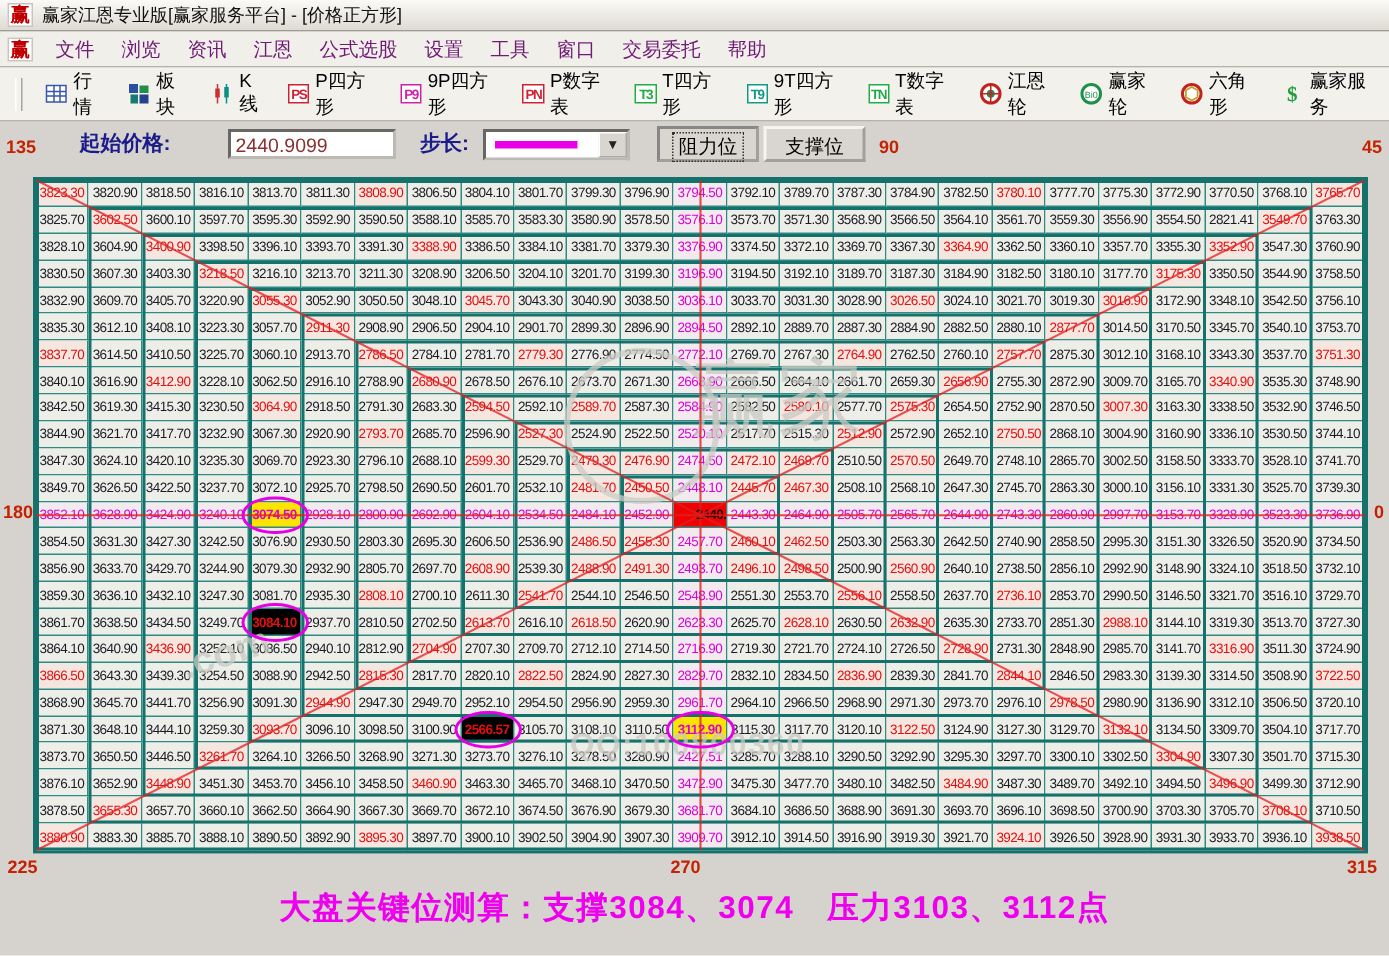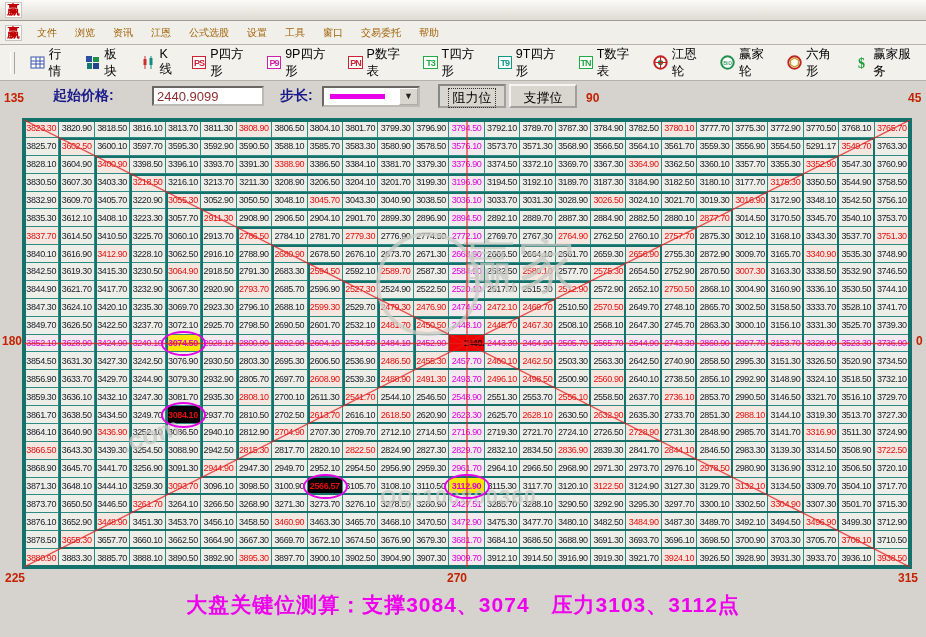--- a/index.html
+++ b/index.html
@@ -5,21 +5,21 @@
   html,body{margin:0;padding:0;}
   body{width:926px;height:637px;position:relative;overflow:hidden;background:#d6d3ce;
        font-family:"Liberation Sans","DejaVu Sans",sans-serif;-webkit-font-smoothing:none;}
   .titlebar{position:absolute;left:0;top:0;width:926px;height:21px;
     background:linear-gradient(#fbfaf7,#dedbd3);border-bottom:1px solid #9e9b94;
     display:flex;align-items:center;padding:0 5px;box-sizing:border-box;font-size:12px;color:#111;}
   .applogo{color:#c00000;font-weight:bold;font-size:13px;margin-right:6px;background:#fff;
     border:1px solid #c8c5be;padding:0 1px;line-height:14px;}
   .menubar{position:absolute;left:0;top:21px;width:926px;height:24px;background:#f0efea;
     border-bottom:1px solid #b5b2ab;display:flex;align-items:center;gap:0;padding-left:5px;box-sizing:border-box;}
-  .menubar .mi{font-size:10px;color:#a16207;padding:2px 9px;cursor:default;}
+  .menubar .mi{font-size:13px;color:#701a75;padding:2px 9px;cursor:default;}
   .toolbar{position:absolute;left:0;top:45px;width:926px;height:36px;background:#f2f1ec;
     border-bottom:1px solid #b5b2ab;display:flex;align-items:center;padding-left:10px;box-sizing:border-box;}
   .tbhandle{width:3px;height:22px;border-left:1px solid #fff;border-right:1px solid #a8a5a0;margin-right:8px;}
   .tbi{display:flex;align-items:center;gap:4px;padding:0 7px;font-size:12.5px;color:#000;height:26px;}
   .badge{display:inline-block;width:15px;height:13px;line-height:13px;font-size:9px;font-weight:bold;
     text-align:center;background:#fff;border:1px solid;box-sizing:border-box;letter-spacing:-1px;}
   .gicon{width:15px;height:15px;display:inline-block;}
   .gicon svg{width:15px;height:15px;display:block;}
   .controls{position:absolute;left:0;top:81px;width:926px;height:37px;}
   .anglelabel{position:absolute;color:#c42200;font-size:12px;font-weight:bold;}
@@ -54,20 +54,21 @@
   #redlines{position:absolute;left:0;top:0;width:100%;height:100%;pointer-events:none;}
   .wm{position:absolute;color:#c9c9c3;pointer-events:none;opacity:0.75;}
   .footer-text{position:absolute;left:0;top:591px;width:890px;text-align:center;color:#ee00ee;
     font-size:21px;font-weight:bold;letter-spacing:1px;}
 </style>
 </head>
 <body>
 
 <div class="titlebar">
   <span class="applogo">赢</span>
+  <span>赢家江恩专业版[赢家服务平台] - [价格正方形]</span>
 </div>
 
 <div class="menubar">
   <span class="applogo">赢</span>
   <span style="display:flex;">
       <span class="mi">文件</span>
       <span class="mi">浏览</span>
       <span class="mi">资讯</span>
       <span class="mi">江恩</span>
       <span class="mi">公式选股</span>
@@ -241,21 +242,21 @@
       <div class="cell sm">3576.10</div>
       <div class="cell sn">3573.70</div>
       <div class="cell sn">3571.30</div>
       <div class="cell sn">3568.90</div>
       <div class="cell sn">3566.50</div>
       <div class="cell sn">3564.10</div>
       <div class="cell sn">3561.70</div>
       <div class="cell sn">3559.30</div>
       <div class="cell sn">3556.90</div>
       <div class="cell sn">3554.50</div>
-      <div class="cell sn">5291.17</div>
+      <div class="cell sn">2821.41</div>
       <div class="cell sr">3549.70</div>
       <div class="cell sn">3763.30</div>
       <div class="cell sn">3828.10</div>
       <div class="cell sn">3604.90</div>
       <div class="cell sr">3400.90</div>
       <div class="cell sn">3398.50</div>
       <div class="cell sn">3396.10</div>
       <div class="cell sn">3393.70</div>
       <div class="cell sn">3391.30</div>
       <div class="cell sr">3388.90</div>

